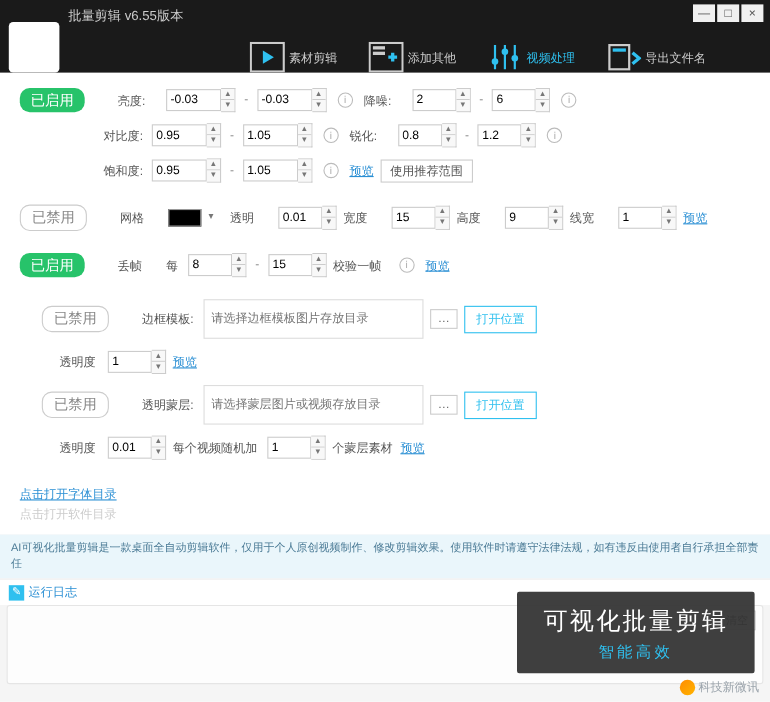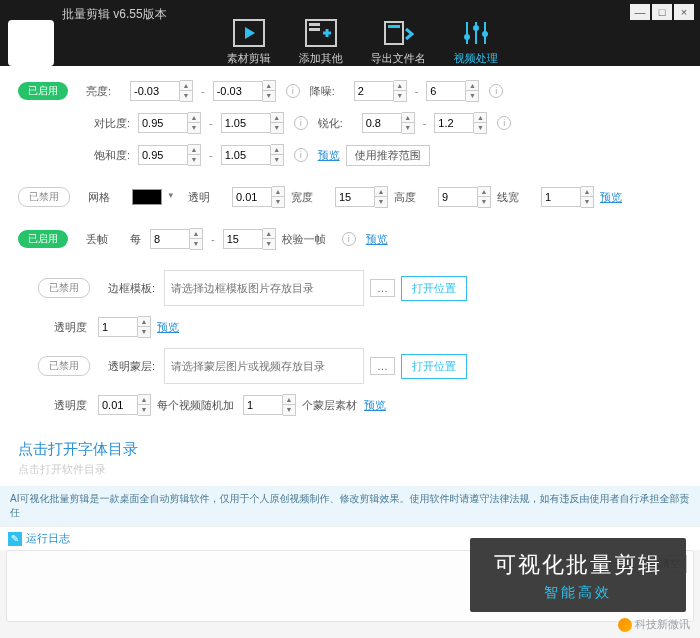--- a/index.html
+++ b/index.html
@@ -1,28 +1,28 @@
 <!DOCTYPE html>
 <html><head>
 <meta charset="utf-8">
 <style>
 *{box-sizing:border-box;margin:0;padding:0;font-family:"Microsoft YaHei",Arial,sans-serif;font-size:11px}
 body{background:#f5f5f5;width:700px;height:638px;overflow:hidden;position:relative}
 .titlebar{background:#1a1a1a;color:#fff;height:66px;display:flex;align-items:flex-end;padding:0 8px;position:relative}
 .logo{width:46px;height:46px;background:#fff;border-radius:4px;margin-right:8px}
 .title{color:#ccc;font-size:12px;align-self:flex-start;margin-top:6px}
 .navs{display:flex;gap:28px;margin-left:60px}
-.nav{display:flex;flex-direction:column;align-items:center;gap:4px;color:#ccc;cursor:pointer;font-size:11px}
+.nav{display:flex;flex-direction:row;align-items:center;gap:4px;color:#ccc;cursor:pointer;font-size:11px}
 .nav.on{color:#2fc0ef}
 .nav svg{width:32px;height:28px}
 .winbtns{position:absolute;top:4px;right:6px;display:flex;gap:2px}
 .wb{width:20px;height:16px;background:#f0f0f0;color:#555;display:flex;align-items:center;justify-content:center;font-size:11px;cursor:pointer}
 .content{background:#fff;padding:14px 18px 8px;height:420px;overflow:hidden}
 .row{display:flex;align-items:center;margin-bottom:10px;gap:6px}
-.pill{padding:2px 10px;border-radius:9px;font-size:10px;margin-right:12px;min-width:44px;text-align:center}
+.pill{padding:2px 10px;border-radius:9px;font-size:13px;margin-right:24px;min-width:44px;text-align:center}
 .pill.on{background:#27c36a;color:#fff}
 .pill.off{background:#fff;border:1px solid #ccc;color:#888}
 .lbl{color:#555;min-width:38px;font-size:11px}
 .sp{display:inline-flex;align-items:center}
 .sp input{width:40px;height:20px;border:1px solid #ccc;padding:0 3px;font-size:11px}
 .sp.w50 input{width:50px}
 .sp .ar{display:flex;flex-direction:column;border:1px solid #ccc;border-left:0}
 .sp .ar span{width:12px;height:10px;font-size:7px;line-height:9px;text-align:center;color:#777;cursor:pointer;background:#f8f8f8}
 .sp .ar span:first-child{border-bottom:1px solid #ccc}
 .dash{color:#888;margin:0 2px}
@@ -30,21 +30,21 @@
 .link{color:#2a8fd4;cursor:pointer;text-decoration:underline;font-size:11px}
 .btn{border:1px solid #ccc;background:#fff;padding:2px 8px;font-size:11px;cursor:pointer;color:#555}
 .btn.blue{border-color:#2fc0ef;color:#2fc0ef;padding:4px 10px}
 .path{width:200px;height:22px;border:1px solid #ddd;padding:17px 6px;color:#bbb;font-size:11px}
 .dots{border:1px solid #ccc;padding:2px 6px;background:#fff;cursor:pointer;color:#666}
 .colorsw{width:30px;height:16px;border:1px solid #999;background:#000;display:inline-block;position:relative}
 .colorsw:after{content:"▾";position:absolute;right:-12px;top:0;color:#777;font-size:9px}
 .indent{margin-left:76px}
 .indent2{margin-left:36px}
 .sub{display:flex;flex-direction:column;gap:3px;margin:24px 0 6px}
-.sub a{color:#2a8fd4;font-size:15px;}
+.sub a{color:#2a8fd4;font-size:11px;text-decoration:underline}
 .sub .dis{color:#ccc;text-decoration:none}
 .disclaimer{background:#eaf6fb;color:#4a7a95;font-size:10px;padding:6px 10px;line-height:1.4}
 .logbar{background:#fff;padding:4px 8px;display:flex;align-items:center;gap:4px;border-top:1px solid #eee}
 .logbar .ic{width:14px;height:14px;background:#2fc0ef;color:#fff;font-size:10px;text-align:center;line-height:14px}
 .logarea{background:#fdfdfd;height:72px;border:1px solid #e5e5e5;margin:0 6px;position:relative;border-radius:3px}
 .clr{position:absolute;top:4px;right:6px;border:1px solid #ccc;padding:1px 6px;font-size:10px;background:#f8f8f8;cursor:pointer}
 .overlay{position:absolute;right:14px;bottom:26px;background:rgba(55,55,55,.96);color:#fff;padding:12px 24px 10px;text-align:center;border-radius:2px}
 .overlay .t1{font-size:22px;letter-spacing:2px}
 .overlay .t2{color:#2fc0ef;font-size:14px;margin-top:4px;letter-spacing:3px}
 .wm{position:absolute;right:10px;bottom:6px;color:#9aa3ab;font-size:11px;display:flex;align-items:center;gap:3px}
@@ -67,37 +67,37 @@
       </div>
     <div class="nav">
         <svg viewBox="0 0 32 28">
           <rect x="1" y="1" width="30" height="26" fill="none" stroke="#ccc" stroke-width="2"></rect>
           <rect x="4" y="4" width="11" height="3" fill="#ccc"></rect>
           <rect x="4" y="9" width="11" height="3" fill="#ccc"></rect>
           <path d="M22 10v8M18 14h8" stroke="#2fc0ef" stroke-width="3"></path>
         </svg>
         <span>添加其他</span>
       </div>
-    <div class="nav">
-        <svg viewBox="0 0 32 28">
-          <rect x="3" y="3" width="18" height="22" fill="none" stroke="#ccc" stroke-width="2"></rect>
-          <rect x="6" y="6" width="12" height="3" fill="#2fc0ef"></rect>
-          <path d="M24 10l6 5-6 5" fill="none" stroke="#2fc0ef" stroke-width="3"></path>
-        </svg>
-        <span>导出文件名</span>
-      </div>
     <div class="nav on">
         <svg viewBox="0 0 32 28">
           <path d="M7 3v22M16 3v22M25 3v22" stroke="#2fc0ef" stroke-width="2"></path>
           <circle cx="7" cy="18" r="3" fill="#2fc0ef"></circle>
           <circle cx="16" cy="9" r="3" fill="#2fc0ef"></circle>
           <circle cx="25" cy="15" r="3" fill="#2fc0ef"></circle>
         </svg>
         <span>视频处理</span>
       </div>
+    <div class="nav">
+        <svg viewBox="0 0 32 28">
+          <rect x="3" y="3" width="18" height="22" fill="none" stroke="#ccc" stroke-width="2"></rect>
+          <rect x="6" y="6" width="12" height="3" fill="#2fc0ef"></rect>
+          <path d="M24 10l6 5-6 5" fill="none" stroke="#2fc0ef" stroke-width="3"></path>
+        </svg>
+        <span>导出文件名</span>
+      </div>
   </div>
   <div class="winbtns">
     <div class="wb">—</div>
     <div class="wb">□</div>
     <div class="wb">×</div>
   </div>
 </div>
 
 <div class="content">
 

